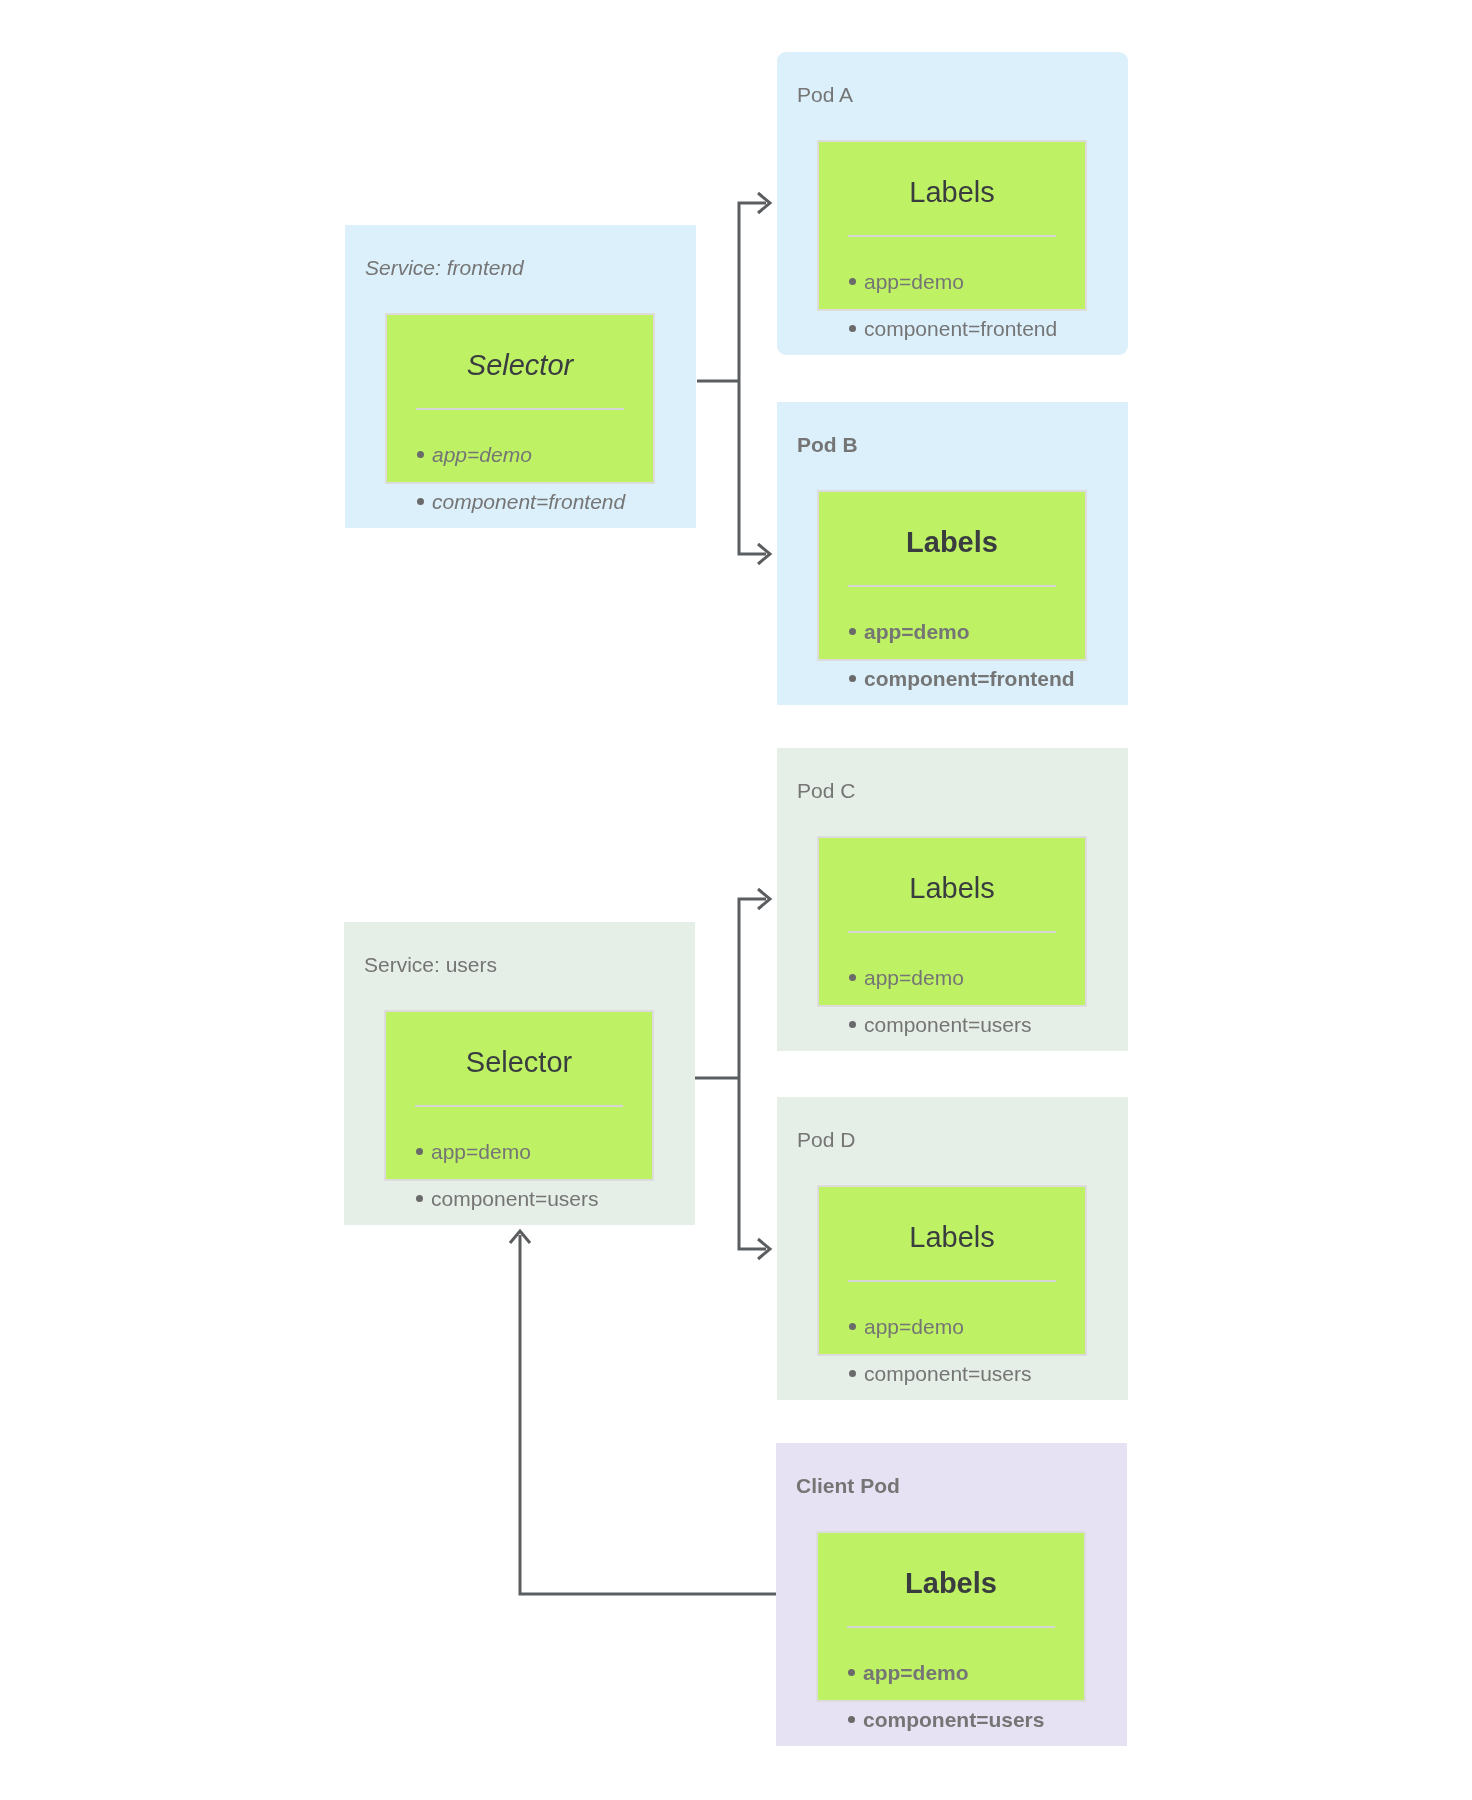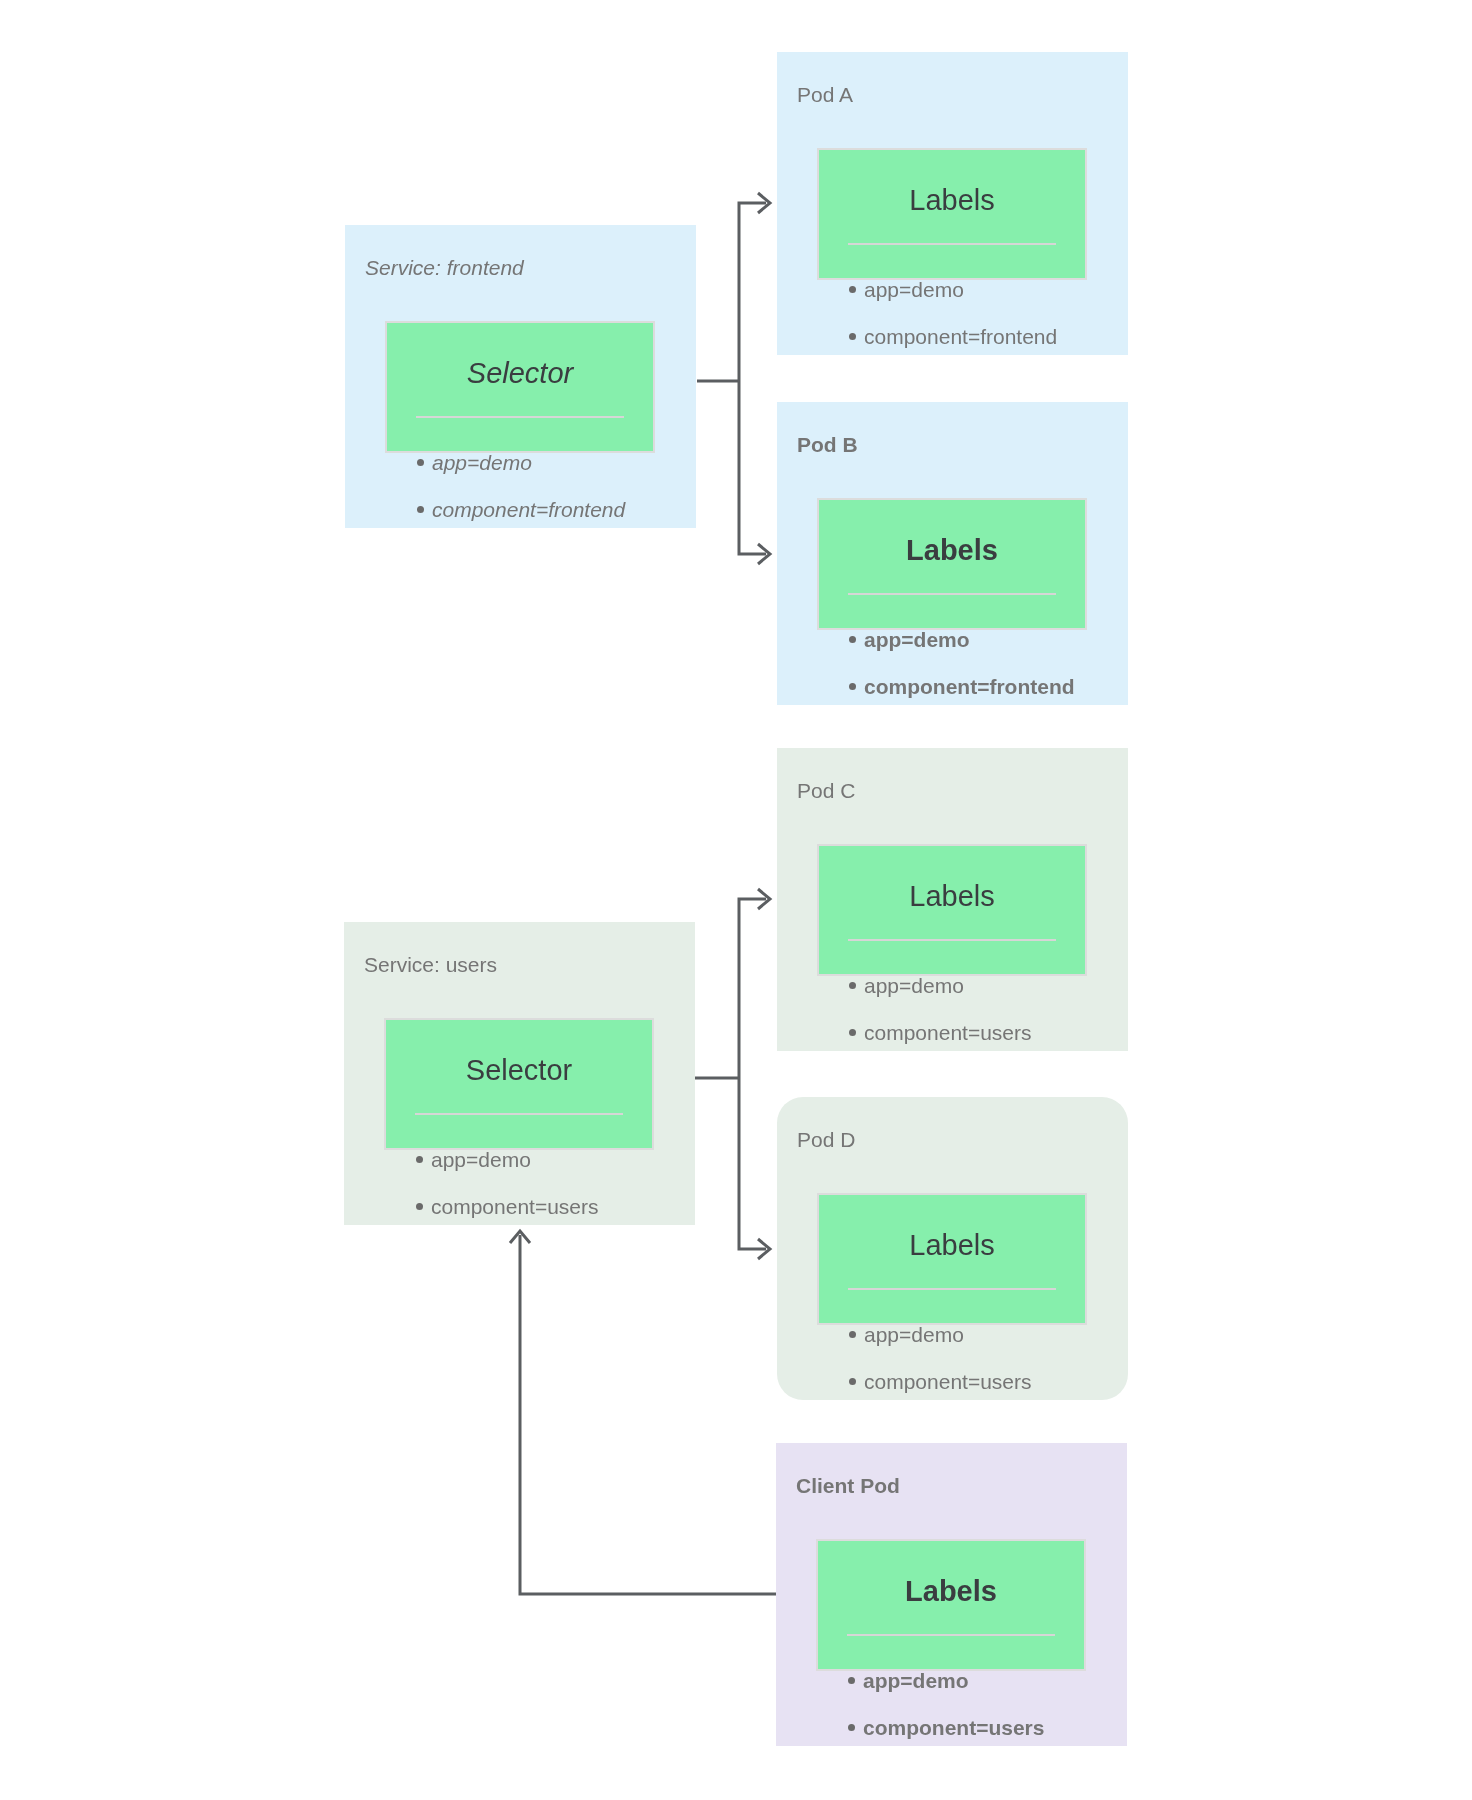--- a/index.html
+++ b/index.html
@@ -20,45 +20,45 @@
   .card {
     position: absolute;
     width: 351px;
     height: 303px;
   }
   .tint-blue   { background: #dcf0fb; }
   .tint-green  { background: #e5eee7; }
   .tint-purple { background: #e7e2f3; font-weight: bold; }
 
   #card-service-frontend { left: 345px; top: 225px; font-style: italic; }
-  #card-pod-a            { left: 777px; top: 52px;  }
+  #card-pod-a            { left: 777px; top: 52px; border-radius: 9px;  }
   #card-pod-b            { left: 777px; top: 402px; font-weight: bold; }
   #card-pod-c            { left: 777px; top: 748px; }
   #card-service-users    { left: 344px; top: 922px; }
-  #card-pod-d            { left: 777px; top: 1097px; border-radius: 26px;}
+  #card-pod-d            { left: 777px; top: 1097px;}
   #card-client-pod       { left: 776px; top: 1443px;}
 
   .card-title {
     position: absolute;
     left: 20px;
     top: 31px;
     font-size: 21px;
     line-height: 24px;
     color: #757575;
   }
 
   
   .inner-box {
     position: absolute;
     left: 40px;
-    top: 96px;
+    top: 88px;
     width: 270px;
-    height: 132px;
+    height: 171px;
     box-sizing: border-box;
-    background: #86efac;
+    background: #bef264;
     border: 2px solid #dcdcdc;
   }
   .inner-title {
     position: absolute;
     left: 0;
     right: 0;
     top: 34px;
     text-align: center;
     font-size: 29px;
     line-height: 32px;

